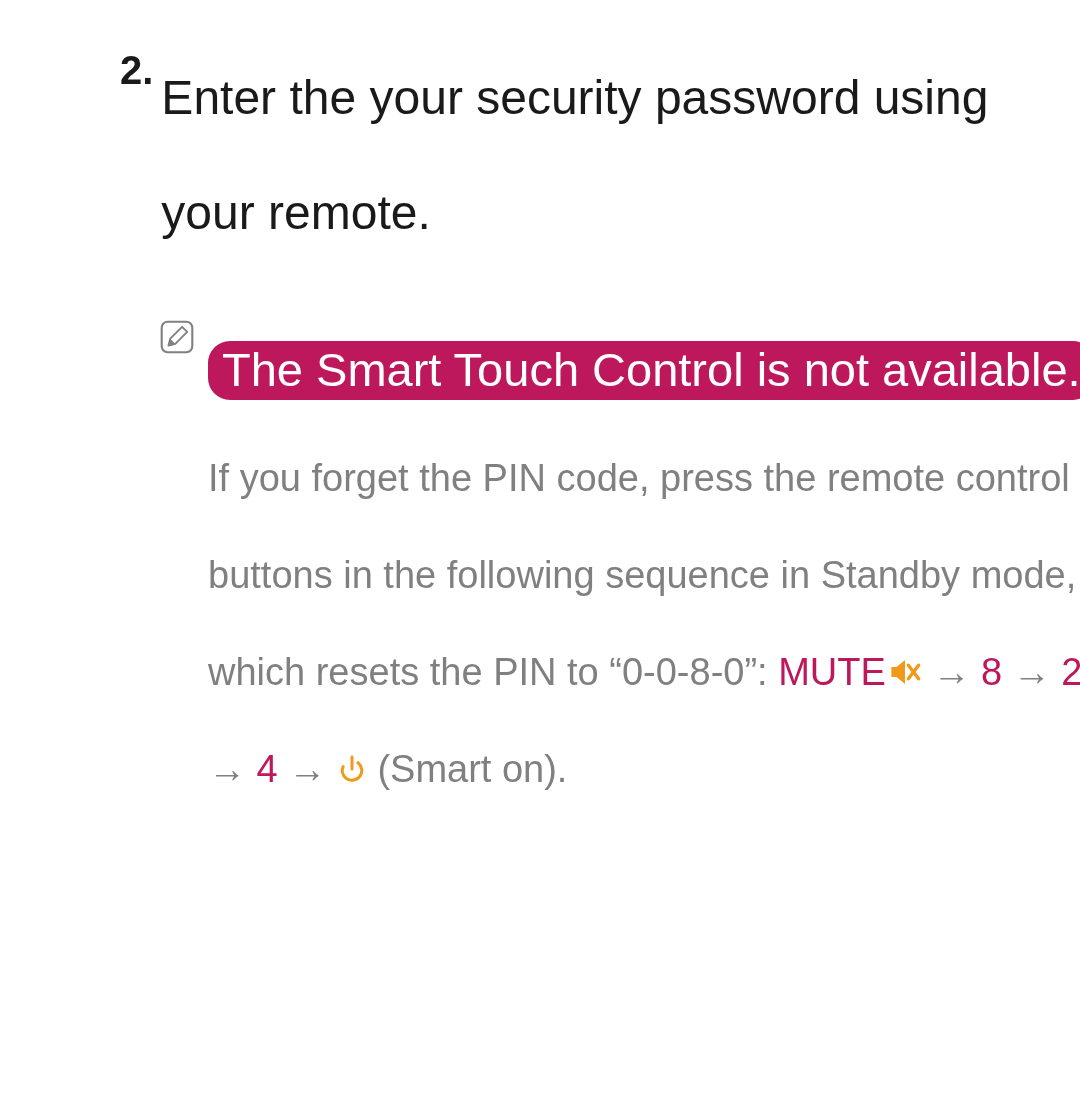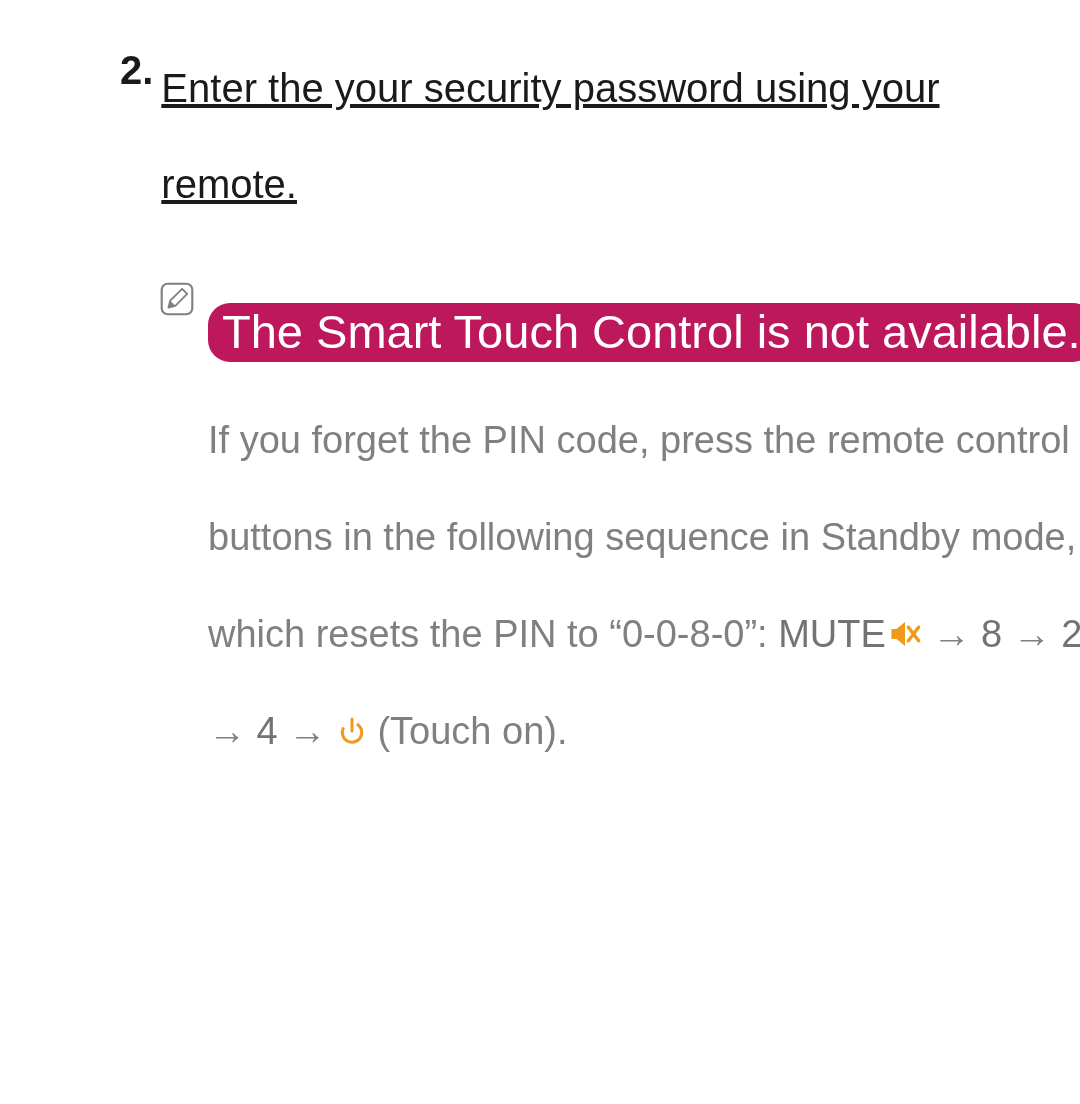--- a/index.html
+++ b/index.html
@@ -21,24 +21,23 @@
       margin-bottom: 40px;
     }
     .step-number {
       font-weight: bold;
       font-size: 40px;
       color: #1a1a1a;
       margin-right: 8px;
       line-height: 1.5;
     }
     .step-text {
-      font-size: 40px;
+      font-size: 48px;
       color: #1a1a1a;
       line-height: 2.4;
-      text-decoration: underline;
     }
     .note {
       display: flex;
       align-items: flex-start;
       padding-left: 40px;
       margin-bottom: 50px;
     }
     .note-icon {
       flex-shrink: 0;
       margin-right: 14px;
@@ -51,21 +50,21 @@
     }
     .highlight {
       background: #be185d;
       color: #ffffff;
       border-radius: 22px;
       padding: 2px 14px 4px 14px;
       font-size: 47px;
       white-space: nowrap;
     }
     .accent {
-      color: #737373;
+      color: #be185d;
       font-weight: 500;
     }
     .arrow {
       color: #808080;
     }
     svg.pencil-box {
       width: 34px;
       height: 34px;
     }
     svg.mute-inline {
@@ -109,17 +108,17 @@
       <span class="accent">8</span>
       <span class="arrow">→</span>
       <span class="accent">2</span>
       <span class="arrow">→</span>
       <span class="accent">4</span>
       <span class="arrow">→</span>
       <span><svg class="power-inline" viewBox="0 0 40 40">
         <circle cx="20" cy="22" r="13" fill="none" stroke="#f09a1a" stroke-width="4" stroke-dasharray="60 20" transform="rotate(-55 20 22)"></circle>
         <line x1="20" y1="4" x2="20" y2="20" stroke="#f09a1a" stroke-width="4" stroke-linecap="round"></line>
       </svg></span>
-      <span>(Touch on).</span>
+      <span>(Smart on).</span>
     </span>
   </div>
 
 </div>
 
 </body></html>

